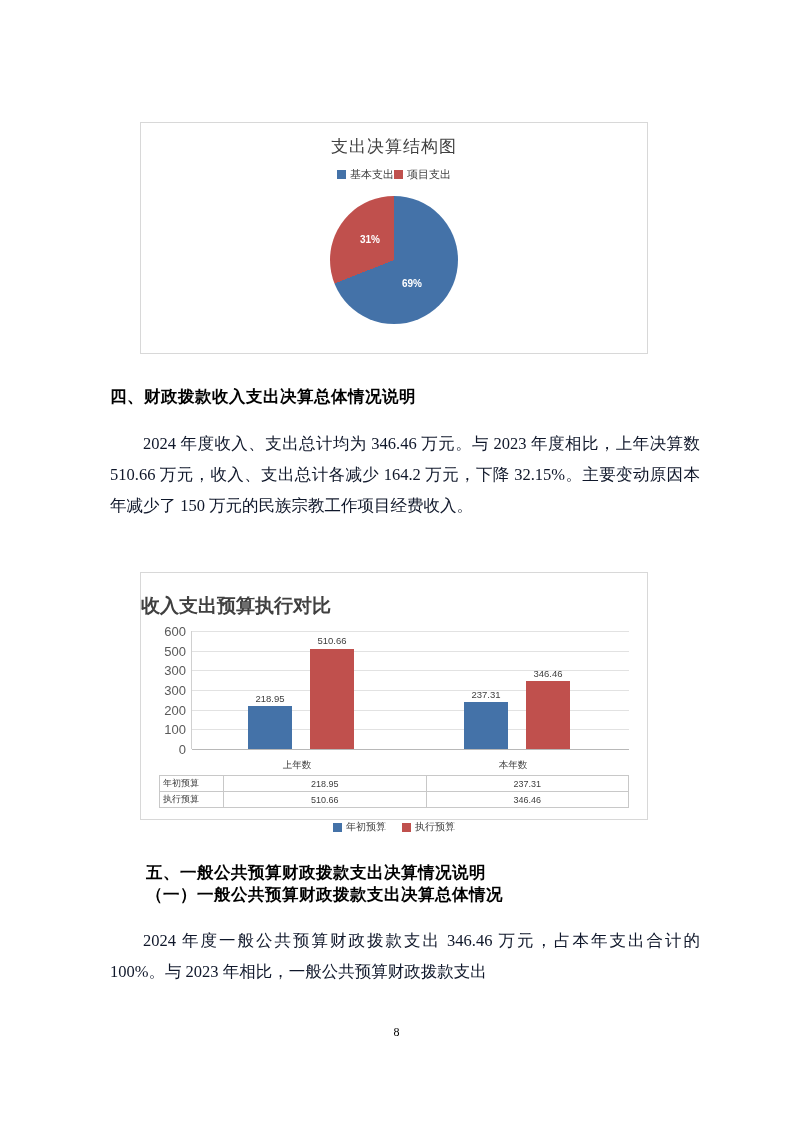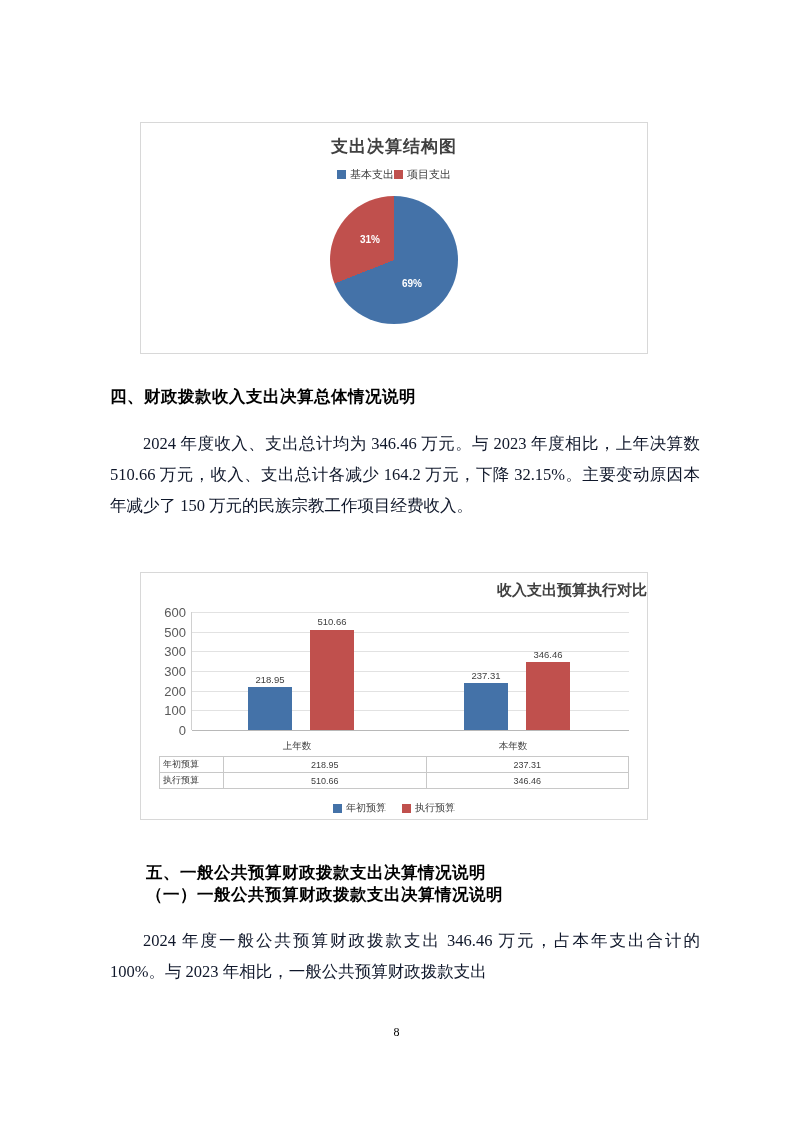--- a/index.html
+++ b/index.html
@@ -30,21 +30,21 @@
     top: 122px;
     width: 508px;
     height: 232px;
     border: 1px solid #d8d8d8;
     background: #ffffff;
     box-sizing: border-box;
   }
   .chart-title {
     text-align: center;
     font-family: "Liberation Sans", sans-serif;
-    font-weight: bold;
+    font-weight: normal;
     font-size: 17px;
     color: #404040;
     margin-top: 12px;
     letter-spacing: 1px;
   }
   .legend {
     display: flex;
     justify-content: center;
     align-items: center;
     margin-top: 9px;
@@ -116,26 +116,26 @@
     position: absolute;
     left: 140px;
     top: 572px;
     width: 508px;
     height: 248px;
     border: 1px solid #d8d8d8;
     background: #ffffff;
     box-sizing: border-box;
   }
   .bar-title {
-    text-align: right;
+    text-align: left;
     font-family: "Liberation Sans", sans-serif;
     font-weight: bold;
-    font-size: 15px;
-    color: #404040;
-    margin-top: 8px;
+    font-size: 19px;
+    color: #404040;
+    margin-top: 20px;
   }
   .plot-area {
     position: relative;
     margin: 12px 18px 0 18px;
     height: 118px;
   }
   .y-axis {
     position: absolute;
     left: 0;
     top: 0;
@@ -338,18 +338,18 @@
         <span>年初预算</span>
       </span>
       <span class="legend-item">
         <span class="legend-swatch" style="background:#c0504d"></span>
         <span>执行预算</span>
       </span>
     </div>
   </div>
 
   <div class="heading" id="heading-five">五、一般公共预算财政拨款支出决算情况说明</div>
-  <div class="heading" id="heading-five-1">（一）一般公共预算财政拨款支出决算情况说明</div>
+  <div class="heading" id="heading-five-1">（一）一般公共预算财政拨款支出决算总体情况</div>
 
   <div class="para" id="para-two">2024 年度一般公共预算财政拨款支出 346.46 万元，占本年支出合计的 100%。与 2023 年相比，一般公共预算财政拨款支出</div>
 
   <div class="page-number">8</div>
 </div>
 
 </body></html>

